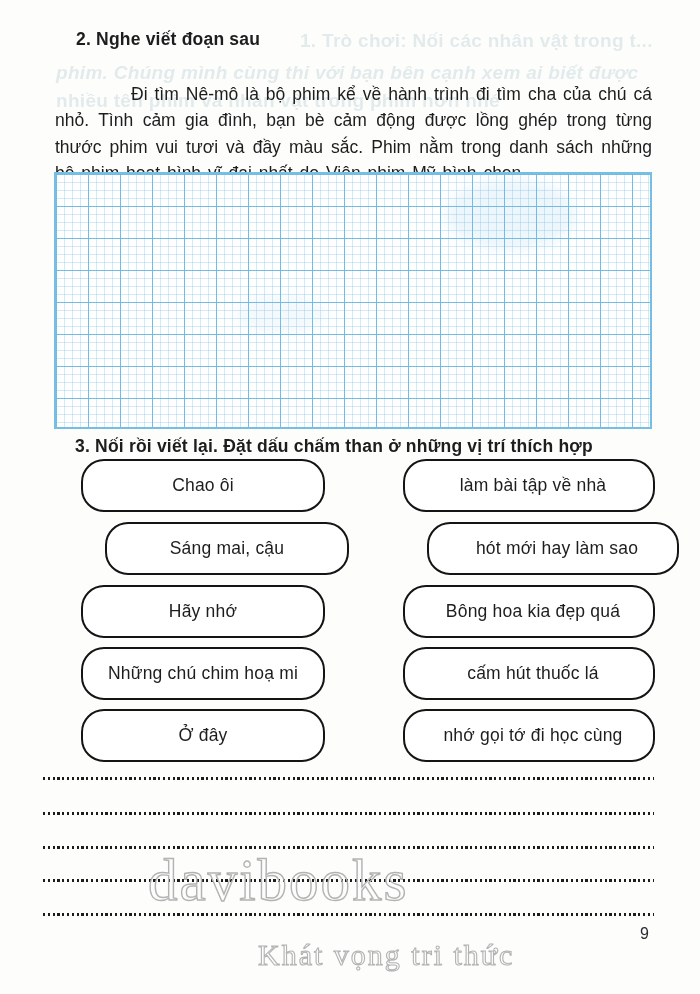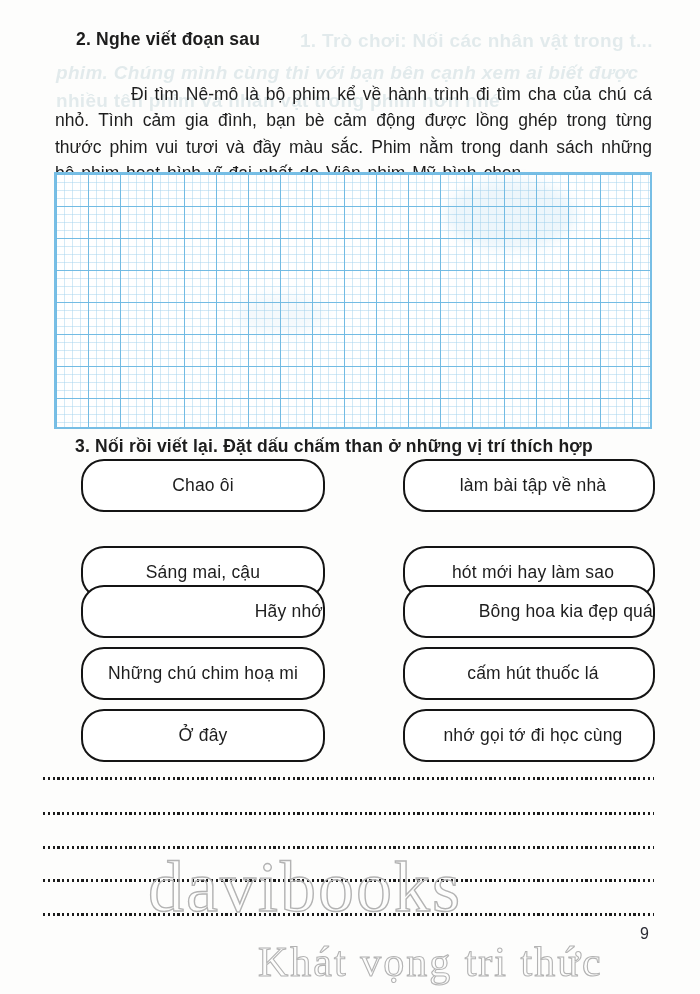--- a/index.html
+++ b/index.html
@@ -38,34 +38,34 @@
   #smudge2{left:180px;top:120px;width:90px;height:40px;background:rgba(150,200,230,.10);}
   
   #heading3{left:55px;top:436px;}
   .match-box{
     position:absolute;height:49px;border:2.5px solid #141414;border-radius:23px;
     background:#fff;display:flex;align-items:center;justify-content:center;
     font-size:17.5px;letter-spacing:.2px;
   }
   .col-left{left:81px;width:240px;}
   .col-right{left:403px;width:240px;padding-left:8px;}
-  .row0{top:459px;} .row1{top:546px;} .row2{top:585px;justify-content:flex-end;} .row3{top:647px;justify-content:center;} .row4{top:709px;}
+  .row0{top:459px;} .row1{top:522px;margin-left:24px;} .row2{top:585px;} .row3{top:647px;justify-content:center;} .row4{top:709px;}
   
   .dotline{
     position:absolute;left:43px;width:611px;height:3px;
     background:repeating-linear-gradient(90deg,#1c1c1c 0,#1c1c1c 2.2px,transparent 2.2px,transparent 4.8px);
   }
   .dl0{top:777px;} .dl1{top:812px;} .dl2{top:846px;} .dl3{top:879px;} .dl4{top:913px;}
   
   .wm{
     position:absolute;font-family:"Liberation Serif",serif;color:transparent;
     -webkit-text-stroke:1.4px #b3b3b3;pointer-events:none;white-space:nowrap;
   }
-  #wm-title{left:148px;top:846px;font-size:72px;letter-spacing:2px;}
-  #wm-tagline{left:258px;top:938px;font-size:42px;-webkit-text-stroke:1.1px #b3b3b3;letter-spacing:2px;}
+  #wm-title{left:148px;top:846px;font-size:59px;letter-spacing:2px;}
+  #wm-tagline{left:258px;top:938px;font-size:30px;-webkit-text-stroke:1.1px #b3b3b3;letter-spacing:2px;}
   
   #page-number{position:absolute;left:640px;top:925px;font-size:16px;color:#2a2a33;}
 </style>
 </head>
 <body>
 
 <div id="page">
 
   <div class="ghost" style="left:300px;top:30px;">1. Trò chơi: Nối các nhân vật trong t...</div>
   <div class="ghost" style="left:56px;top:62px;font-style:italic;">phim. Chúng mình cùng thi với bạn bên cạnh xem ai biết được</div>

